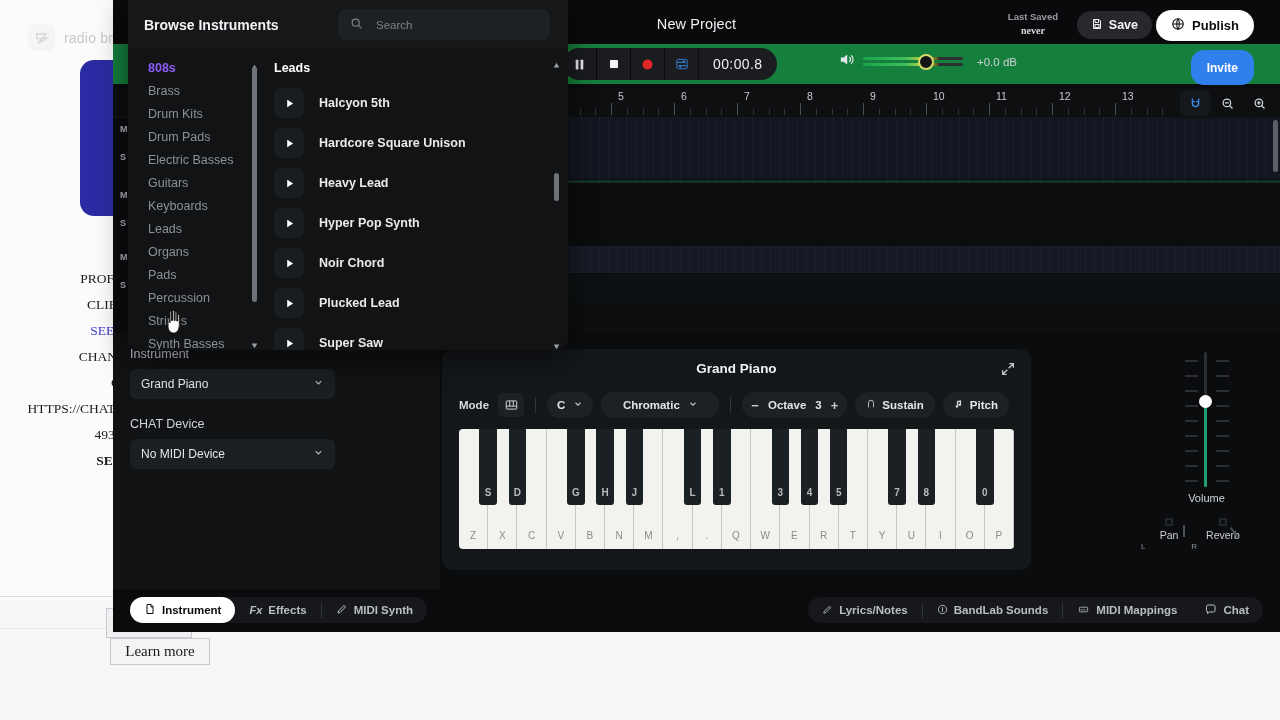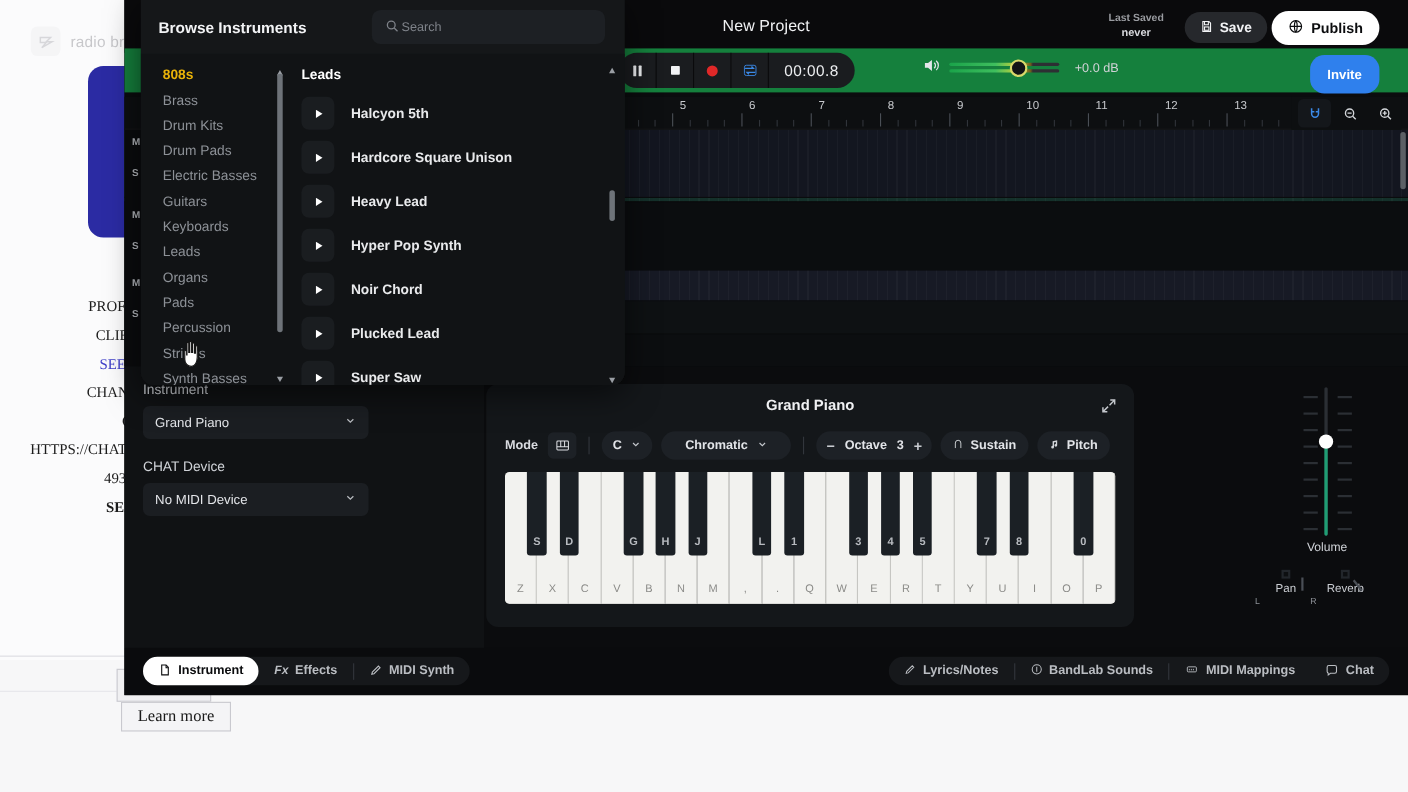--- a/index.html
+++ b/index.html
@@ -77,21 +77,21 @@
   }
   #project-title {
     position: absolute; left: 0; top: 0; width: 1167px; height: 48px;
     display: flex; align-items: center; justify-content: center;
     font-size: 14.5px; color: #f0f1f3; letter-spacing: .1px;
   }
   #last-saved {
     position: absolute; right: 222px; top: 11px; text-align: center; line-height: 12px;
   }
   #last-saved .ls-l { font-size: 9.5px; color: #9a9ca1; display: block; font-weight: bold; }
-  #last-saved .ls-v { font-size: 10px; color: #d8d9dd; font-weight: bold; display: block; margin-top: 2px;}
+  #last-saved .ls-v { font-size: 10px; color: #d8d9dd; font-weight: bold; display: block; margin-top: 2px; font-family: Liberation Serif, serif;}
   #save-button {
     position: absolute; right: 128px; top: 11px; height: 28px;
     background: #26282c; border-radius: 14px; padding: 0 14px;
     display: flex; align-items: center; gap: 6px;
     font-size: 12.5px; font-weight: bold; color: #f2f3f5; cursor: pointer;
   }
   #publish-button {
     position: absolute; right: 26px; top: 10px; height: 31px;
     background: #ffffff; border-radius: 16px; padding: 0 15px;
     display: flex; align-items: center; gap: 7px;
@@ -327,36 +327,36 @@
     overflow: hidden;
   }
   #bm-header {
     position: absolute; left: 0; top: 0; width: 440px; height: 49px;
     display: flex; align-items: center; padding: 0 16px;
   }
   #bm-title { font-size: 14px; font-weight: bold; color: #f2f3f5; }
   #bm-search {
     position: absolute; left: 210px; top: 9px; width: 212px; height: 31px;
     background: #1d2024; border-radius: 8px;
-    display: flex; align-items: center; gap: 2px; padding: 0 12px;
+    display: flex; align-items: center; gap: 13px; padding: 0 12px;
     font-size: 11.5px; color: #7e8289; cursor: text;
   }
   #bm-body {
     position: absolute; left: 0; top: 49px; width: 440px; height: 301px;
     background: #111315; display: flex;
   }
   #bm-cats {
     position: relative; width: 136px; height: 301px; padding: 8px 0 0 20px;
     overflow: hidden;
   }
   .cat-item {
     font-size: 12.5px; color: #8d9197; line-height: 23px; cursor: pointer;
     white-space: nowrap;
   }
-  .cat-item.active { color: #eab308; font-weight: bold; }
+  .cat-item.active { color: #8b5cf6; font-weight: bold; }
   #cat-scroll-track {
     position: absolute; right: 6px; top: 8px; width: 7px; height: 285px;
   }
   #cat-scroll-thumb {
     position: absolute; left: 1px; top: 10px; width: 5px; height: 235px;
     background: #6e7379; border-radius: 3px;
   }
   .scroll-arrow {
     position: absolute; left: 0; width: 7px; height: 7px;
   }

